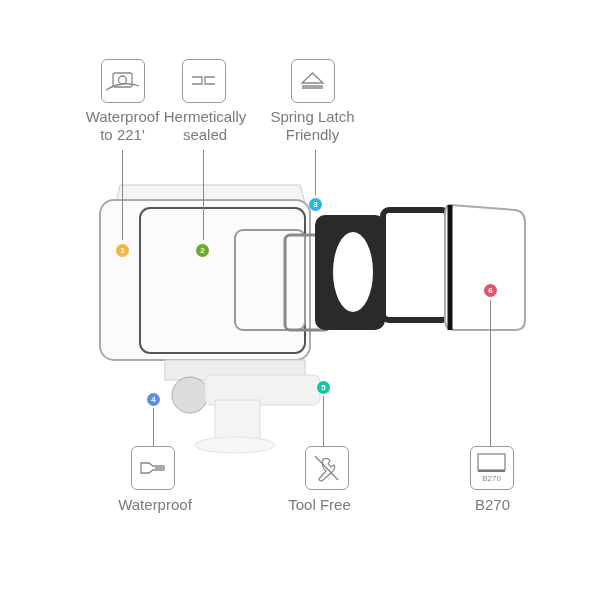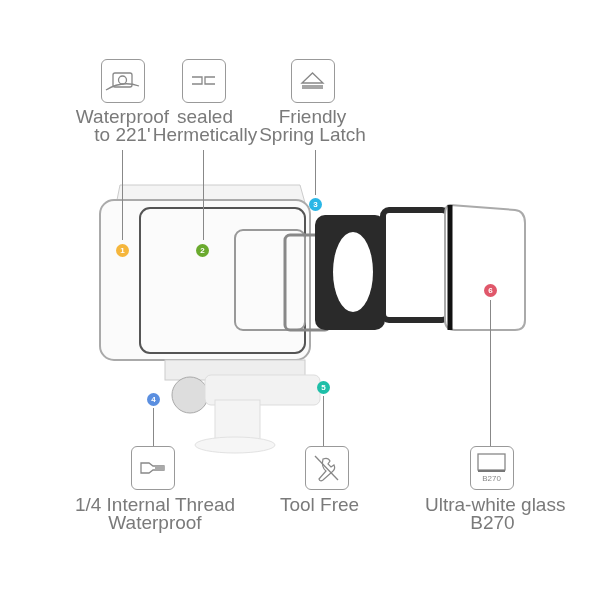--- a/index.html
+++ b/index.html
@@ -1,20 +1,20 @@
 <!DOCTYPE html>
 <html><head>
 <meta charset="utf-8">
 <style>
   html, body { margin:0; padding:0; background:#fff; }
   body { width:600px; height:600px; position:relative; overflow:hidden; font-family:"Liberation Sans", sans-serif; color:#777; }
   .abs { position:absolute; }
   .iconbox { position:absolute; width:44px; height:44px; border:1.5px solid #999; border-radius:6px; box-sizing:border-box; background:#fff; }
   .iconbox svg { position:absolute; left:0; top:0; width:41px; height:41px; }
-  .label { position:absolute; font-size:19px; line-height:18px; text-align:center; color:#7a7a7a; white-space:nowrap; }
+  .label { position:absolute; font-size:15px; line-height:18px; text-align:center; color:#7a7a7a; white-space:nowrap; }
   .vline { position:absolute; width:1px; background:#888; }
   .badge { position:absolute; width:13px; height:13px; border-radius:50%; color:#fff; font-size:8px; line-height:13px; text-align:center; font-weight:bold; }
 </style>
 </head>
 <body>
 
 <svg class="abs" style="left:95px;top:175px" width="460" height="290" viewBox="0 0 460 290">
 
   <path d="M25 10 L205 10 L212 35 L20 35 Z" fill="#f4f4f4" stroke="#ccc"></path>
 
@@ -51,34 +51,34 @@
     <div>to 221'</div>
 </div>
 <div class="vline" style="left:122px;top:150px;height:90px"></div>
 
 <div class="iconbox" style="left:182px;top:59px">
   <svg viewBox="0 0 41 41">
       <path d="M9 17 H19 V24 H9 M32 17 H22 V24 H32" fill="none" stroke="#888" stroke-width="1.3"></path>
     </svg>
 </div>
 <div class="label" style="left:150px;top:108px;width:110px">
-  <div>sealed</div>
-    <div>Hermetically</div>
+  <div>Hermetically</div>
+    <div>sealed</div>
 </div>
 <div class="vline" style="left:203px;top:150px;height:90px"></div>
 
 <div class="iconbox" style="left:291px;top:59px">
   <svg viewBox="0 0 41 41">
       <path d="M10 23 L20.5 13 L31 23 Z" fill="none" stroke="#888" stroke-width="1.3"></path>
       <path d="M10 26 H31 M10 28 H31" stroke="#888" stroke-width="1.3"></path>
     </svg>
 </div>
 <div class="label" style="left:255px;top:108px;width:115px">
-  <div>Friendly</div>
-    <div>Spring Latch</div>
+  <div>Spring Latch</div>
+    <div>Friendly</div>
 </div>
 <div class="vline" style="left:315px;top:150px;height:45px"></div>
 
 <div class="badge" style="left:116px;top:244px;background:#f5b63c">1</div>
 <div class="badge" style="left:196px;top:244px;background:#6aaa2e">2</div>
 <div class="badge" style="left:309px;top:198px;background:#29b6e6">3</div>
 <div class="badge" style="left:147px;top:393px;background:#5b8fe0">4</div>
 <div class="badge" style="left:317px;top:381px;background:#1fbfa8">5</div>
 <div class="badge" style="left:484px;top:284px;background:#e0576a">6</div>
 
@@ -86,21 +86,20 @@
 <div class="vline" style="left:323px;top:396px;height:50px"></div>
 <div class="vline" style="left:490px;top:300px;height:146px"></div>
 
 <div class="iconbox" style="left:131px;top:446px">
   <svg viewBox="0 0 41 41">
       <path d="M9 16 H17 L21 19 H32 V23 H21 L17 26 H9 Z" fill="none" stroke="#888" stroke-width="1.3"></path>
       <rect x="23" y="19" width="9" height="4" fill="#aaa"></rect>
     </svg>
 </div>
 <div class="label" style="left:70px;top:496px;width:170px">
-  <div>1/4 Internal Thread</div>
     <div>Waterproof</div>
 </div>
 
 <div class="iconbox" style="left:305px;top:446px">
   <svg viewBox="0 0 41 41">
       <path d="M17 12 Q22 10 24 14 L22 17 L25 20 L28 18 Q30 22 26 25 L17 33 Q14 35 13 32 L20 24 Q15 20 17 12 Z" fill="none" stroke="#888" stroke-width="1.2"></path>
       <path d="M9 9 L32 33" stroke="#888" stroke-width="1.3"></path>
     </svg>
 </div>
 <div class="label" style="left:272px;top:496px;width:95px">
@@ -108,15 +107,14 @@
 </div>
 
 <div class="iconbox" style="left:470px;top:446px">
   <svg viewBox="0 0 41 41">
       <rect x="7" y="7" width="27" height="16" fill="none" stroke="#888" stroke-width="1.3"></rect>
       <rect x="7" y="23" width="27" height="2" fill="#777"></rect>
       <text x="20.5" y="34" font-size="8" text-anchor="middle" fill="#888" font-family="Liberation Sans, sans-serif">B270</text>
     </svg>
 </div>
 <div class="label" style="left:425px;top:496px;width:135px">
-  <div>Ultra-white glass</div>
     <div>B270</div>
 </div>
 
 </body></html>

